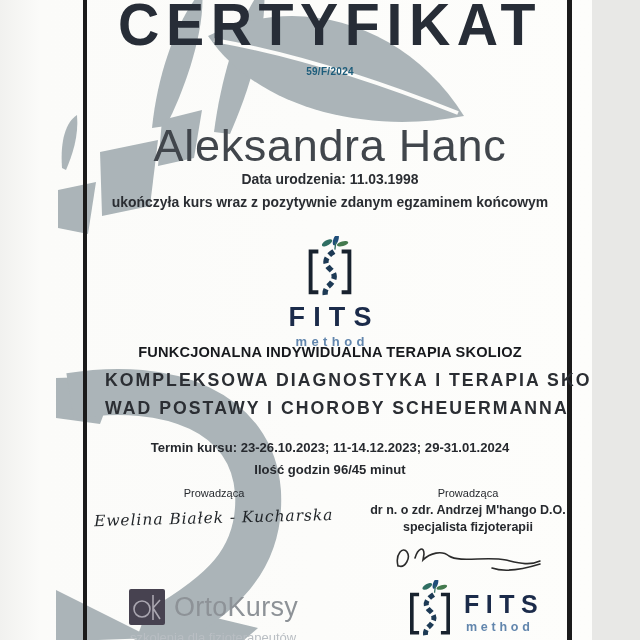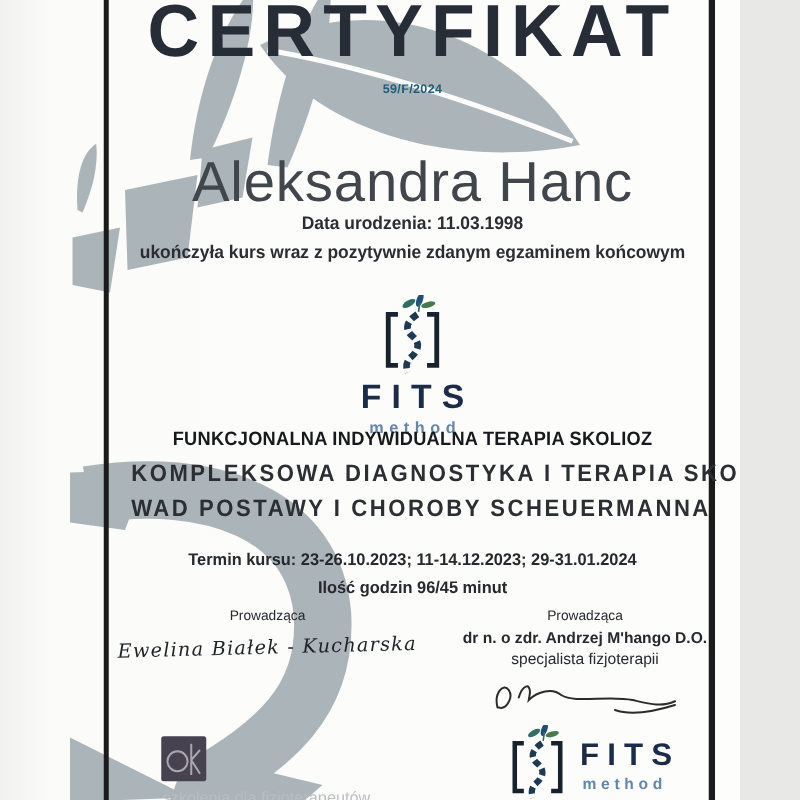--- a/index.html
+++ b/index.html
@@ -30,21 +30,21 @@
   .sub2{top:397px;}
   .subline{font-size:19px;font-weight:700;color:#2b2e33;letter-spacing:0.115em;transform:scaleX(0.93);transform-origin:50% 0;white-space:nowrap;}
   .dates{top:440px;}
   .hours{top:462px;}
   .smallbold{font-size:13.5px;font-weight:700;color:#26292e;transform:scaleX(0.97);transform-origin:50% 0;}
   .instr{display:flex;flex-direction:column;align-items:center;}
   .instr-left{top:487px;left:98px;width:232px;}
   .instr-right{top:487px;left:352px;width:232px;}
   .role{font-size:11px;font-weight:400;color:#26292e;}
   .instr-name{font-size:12.5px;font-weight:600;color:#26292e;margin-top:4px;}
-  .instr-title{font-size:12.5px;font-weight:400;color:#26292e;margin-top:3px;}
+  .instr-title{font-size:12.5px;font-weight:700;color:#26292e;margin-top:3px;}
   .hand-sig{
     margin-top:10px;font-family:"DejaVu Serif",serif;font-style:italic;
     font-size:15.5px;color:#1f2327;letter-spacing:0.06em;transform:rotate(-1.5deg);white-space:nowrap;
   }
   .footer-orto{top:588px;left:128px;width:210px;display:flex;flex-direction:column;}
   .orto-row{display:flex;align-items:center;gap:8px;}
   .orto-text{font-size:27px;font-weight:400;color:#8d9297;letter-spacing:0.01em;}
   .orto-tag{font-size:13px;color:#b9bec3;margin-top:4px;margin-left:2px;white-space:nowrap;}
   .footer-fits{top:580px;left:402px;display:flex;align-items:flex-start;gap:6px;}
   .footer-fits-words{display:flex;flex-direction:column;margin-top:10px;}
@@ -145,20 +145,21 @@
     </svg>
   </div>
 
   <div class="abs content footer-orto">
     <div class="orto-row">
       <svg width="38" height="38">
         <rect x="1" y="1" width="36" height="36" rx="2" fill="#474250"></rect>
         <circle cx="14" cy="21" r="8" fill="none" stroke="#aaa6b0" stroke-width="1.6"></circle>
         <path d="M25,7 V32 M25,20 L32,12 M25,20 L32,31" fill="none" stroke="#aaa6b0" stroke-width="1.6"></path>
       </svg>
+      <div class="orto-text">OrtoKursy</div>
     </div>
     <div class="orto-tag">szkolenia dla fizjoterapeutów</div>
   </div>
 
   <div class="abs content footer-fits">
     <svg width="56" height="60">
       <use href="#fits-spine"></use>
     </svg>
     <div class="footer-fits-words">
       <div class="fits-word-sm">FITS</div>

